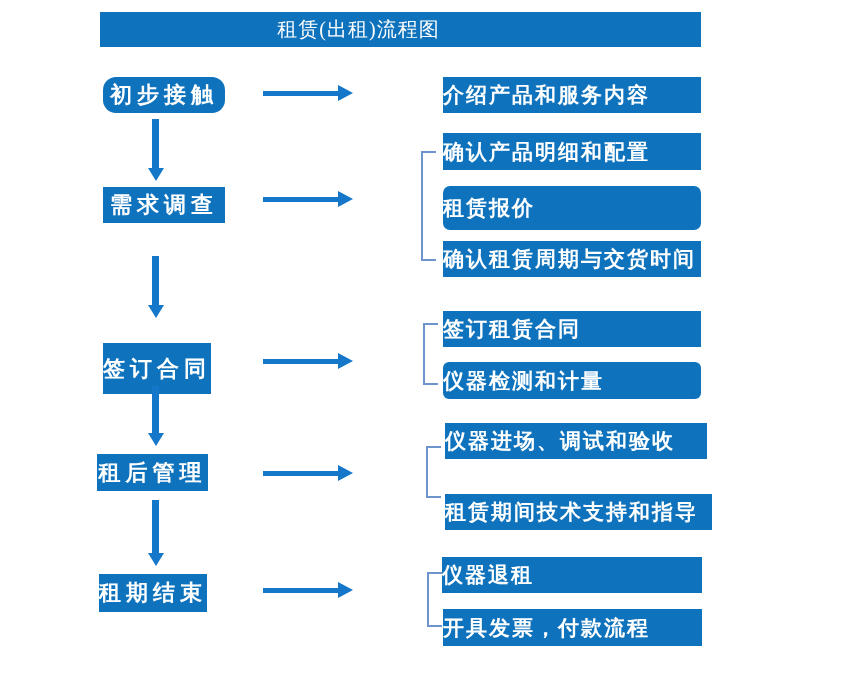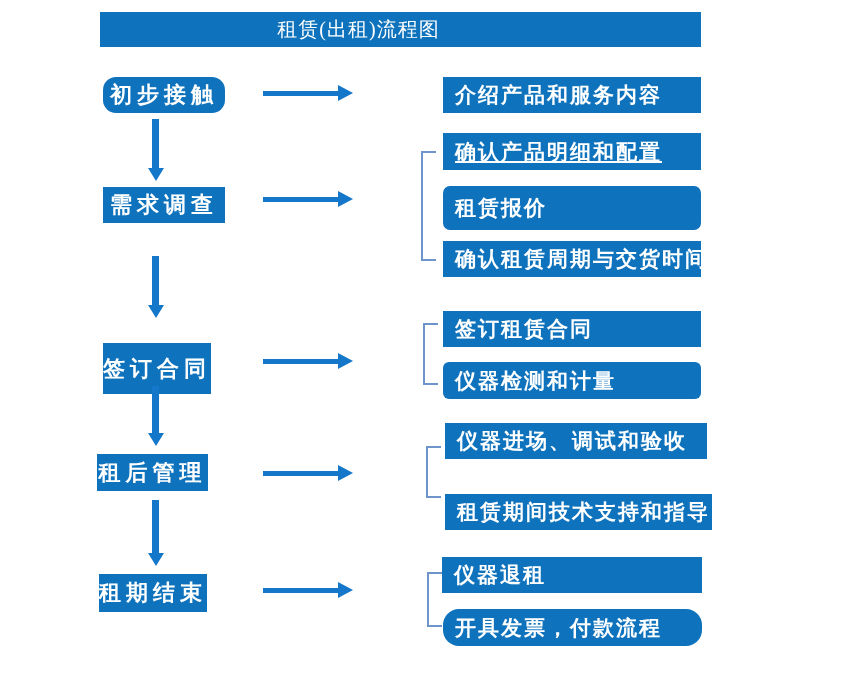--- a/index.html
+++ b/index.html
@@ -39,21 +39,20 @@
     font-size: 22px; font-weight: bold; letter-spacing: 5px;
     display: flex; align-items: center; justify-content: center;
     white-space: nowrap;
   }
   .detail-box {
     position: absolute;
     background: var(--primary-blue);
     color: var(--text-white);
     font-size: 21px; font-weight: bold; letter-spacing: 2px;
     display: flex; align-items: center;
-    padding-left: 12px;
     white-space: nowrap;
   }
   .h-arrow {
     position: absolute;
     height: 16px; width: 90px; left: 263px;
     display: flex; align-items: center;
   }
   .h-arrow .shaft { flex: 1; height: 5px; background: var(--arrow-blue); }
   .h-arrow .head {
     width: 0; height: 0;
@@ -134,26 +133,26 @@
     <div class="head"></div>
   </div>
 
   <div class="bracket" style="left:421px; top:151px; height:110px;"></div>
   <div class="bracket" style="left:423px; top:323px; height:62px;"></div>
   <div class="bracket" style="left:426px; top:446px; height:52px;"></div>
   <div class="bracket" style="left:427px; top:572px; height:55px;"></div>
 
   <div class="detail-box" style="left:443px; top:77px; width:258px; height:36px;">介绍产品和服务内容</div>
 
-  <div class="detail-box" style="left:443px; top:133px; width:258px; height:37px;text-decoration:underline;">确认产品明细和配置</div>
+  <div class="detail-box" style="left:443px; top:133px; width:258px; height:37px;">确认产品明细和配置</div>
   <div class="detail-box" style="left:443px; top:186px; width:258px; height:44px;border-radius:7px;">租赁报价</div>
   <div class="detail-box" style="left:443px; top:241px; width:258px; height:36px;">确认租赁周期与交货时间</div>
 
   <div class="detail-box" style="left:443px; top:311px; width:258px; height:36px;">签订租赁合同</div>
   <div class="detail-box" style="left:443px; top:362px; width:258px; height:37px;border-radius:6px;">仪器检测和计量</div>
 
   <div class="detail-box" style="left:445px; top:423px; width:262px; height:36px;">仪器进场、调试和验收</div>
   <div class="detail-box" style="left:445px; top:494px; width:267px; height:36px;">租赁期间技术支持和指导</div>
 
   <div class="detail-box" style="left:442px; top:557px; width:260px; height:36px;">仪器退租</div>
-  <div class="detail-box" style="left:443px; top:609px; width:259px; height:37px;border-radius:16px;">开具发票，付款流程</div>
+  <div class="detail-box" style="left:443px; top:609px; width:259px; height:37px;">开具发票，付款流程</div>
 
 </div>
 
 </body></html>

